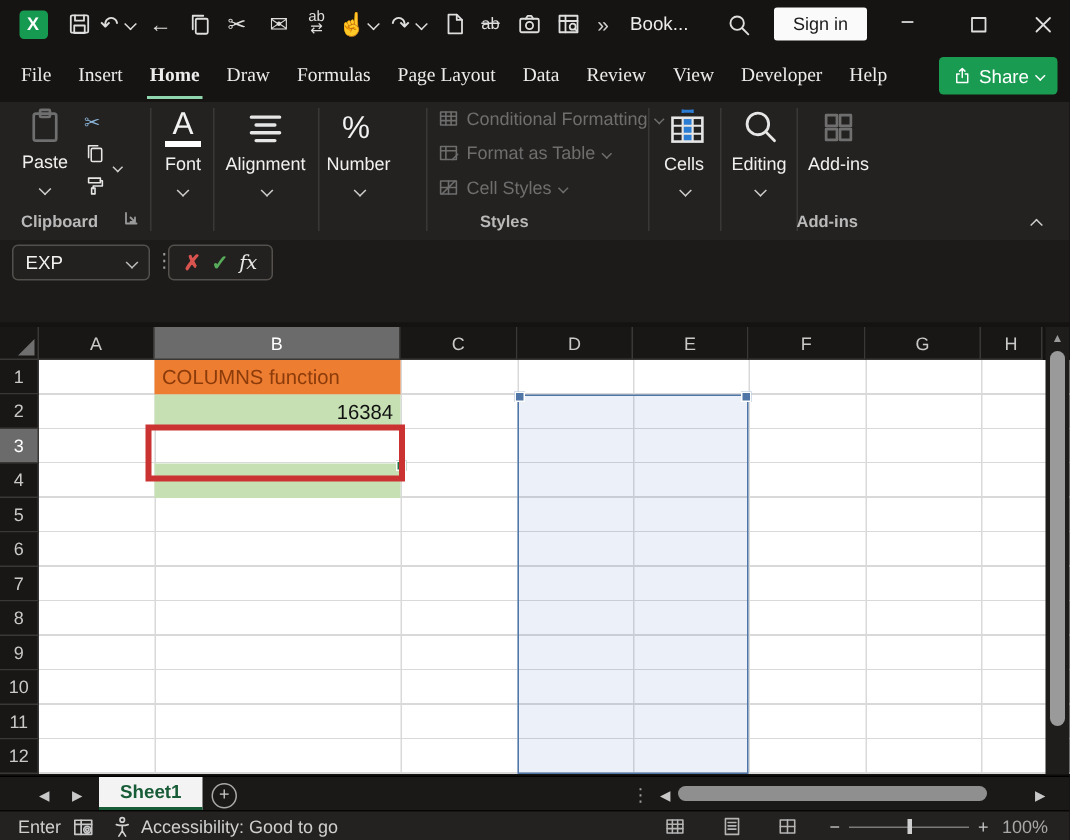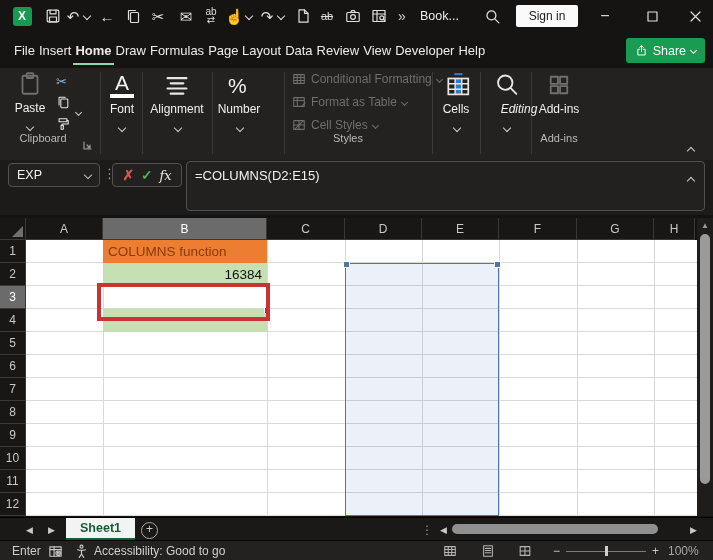--- a/index.html
+++ b/index.html
@@ -18,30 +18,30 @@
   
   #titlebar{left:0;top:0;width:713px;height:32px;background:#161412;}
   #titlebar .tbi{position:absolute;top:0;height:32px;display:flex;align-items:center;justify-content:center;color:#dedede;}
   #excel-logo{left:12px;width:20px;}
   #excel-logo .lg{width:19px;height:19px;background:#169a52;border-radius:3px;color:#fff;font-weight:bold;font-size:12px;display:flex;align-items:center;justify-content:center;}
   .glyph15{font-size:15px;line-height:1;}
   #signin{left:516px;top:5px;width:62px;height:22px;background:#fafafa;color:#1b1b1b;border-radius:2px;font-size:12px;display:flex;align-items:center;justify-content:center;position:absolute;}
   .winbtn{width:30px;}
 
   
-  #menubar{left:0;top:32px;width:713px;height:36px;background:#161412;display:flex;align-items:center;padding-left:12px;box-sizing:border-box;}
+  #menubar{left:0;top:32px;width:713px;height:36px;background:#161412;display:flex;align-items:center;gap:14px;padding-left:12px;box-sizing:border-box;font-family:Liberation Serif, serif;}
   .menu-item{font-size:13px;color:#ececec;padding:8px 2px;white-space:nowrap;}
   .menu-item.active{border-bottom:2.5px solid #8fd6ae;padding-bottom:5.5px;font-weight:bold;}
   #share-btn{position:absolute;right:8px;top:38px;height:25px;background:#199b51;border-radius:3px;display:flex;align-items:center;gap:5px;padding:0 9px;color:#fff;font-size:12.5px;}
 
   
   #ribbon{left:0;top:68px;width:713px;height:92px;background:#242220;}
   .rsep{position:absolute;top:4px;height:82px;width:1px;background:#3a3836;}
   .biglabel{position:absolute;font-size:12px;color:#f0f0f0;text-align:center;}
-  .grplabel{position:absolute;font-size:11px;color:#b9b9b9;text-align:center;top:64px;}
+  .grplabel{position:absolute;font-size:11px;color:#b9b9b9;text-align:left;top:74px;font-weight:bold;}
   .rchv{position:absolute;color:#cfcfcf;}
   .styles-row{position:absolute;display:flex;align-items:center;gap:5px;color:#6e6e6e;font-size:12px;white-space:nowrap;}
   #font-a{font-size:21px;color:#f2f2f2;line-height:1;text-align:center;}
   #font-a .bar{width:24px;height:4px;background:#fff;margin-top:1px;}
   #pct{font-size:21px;color:#f2f2f2;}
 
   
   #formulabar{left:0;top:160px;width:713px;height:55px;background:#1d1b19;}
   .fbbox{position:absolute;background:#23211f;border:1px solid #53504d;border-radius:4px;box-sizing:border-box;}
   #namebox{left:8px;top:3px;width:92px;height:24px;display:flex;align-items:center;padding:0 8px;font-size:12.5px;color:#f2f2f2;}
@@ -296,21 +296,21 @@
   </div>
   <div class="biglabel" style="left:434px;top:34px;width:44px;">Cells</div>
   <div class="rchv" style="left:454px;top:49px;"><span class="chv"></span></div>
 
   <div class="abs" style="left:494px;top:4px;">
     <svg class="ic" width="25" height="25" viewBox="0 0 16 16">
         <circle cx="7.2" cy="6.8" r="4.6"></circle>
         <path d="M10.7 10.3L14.3 14"></path>
       </svg>
   </div>
-  <div class="biglabel" style="left:495px;top:34px;width:48px;font-style:italic;">Editing</div>
+  <div class="biglabel" style="left:482px;top:34px;width:48px;">Editing</div>
   <div class="rchv" style="left:504px;top:49px;"><span class="chv"></span></div>
 
   <div class="abs dim" style="left:547px;top:5px;">
     <svg class="ic" width="24" height="24" viewBox="0 0 16 16">
         <rect x="2.5" y="2.5" width="4.8" height="4.8"></rect>
         <rect x="8.7" y="2.5" width="4.8" height="4.8"></rect>
         <rect x="2.5" y="8.7" width="4.8" height="4.8"></rect>
         <rect x="8.7" y="8.7" width="4.8" height="4.8"></rect>
       </svg>
   </div>
@@ -323,24 +323,20 @@
 <div id="formulabar" class="abs">
   <div class="fbbox" id="namebox">
     <span>EXP</span>
       <span class="chv"></span>
   </div>
   <div class="abs" id="fbdots">⋮</div>
   <div class="fbbox" id="fbbtns">
     <span id="fb-cancel">✗</span>
     <span id="fb-enter">✓</span>
     <span id="fb-fx">fx</span>
-  </div>
-  <div class="fbbox" id="fb-input">
-    <span>=COLUMNS(D2:E15)</span>
-    <span id="fb-collapse"><span class="chv up"></span></span>
   </div>
 </div>
 
 <div id="sheet" class="abs">
   <div id="colheaders">
     <div id="corner">
         <div class="tri"></div>
       </div>
     <div class="colh" style="width:77px;">A</div>
     <div class="colh sel" style="width:164px;">B</div>

